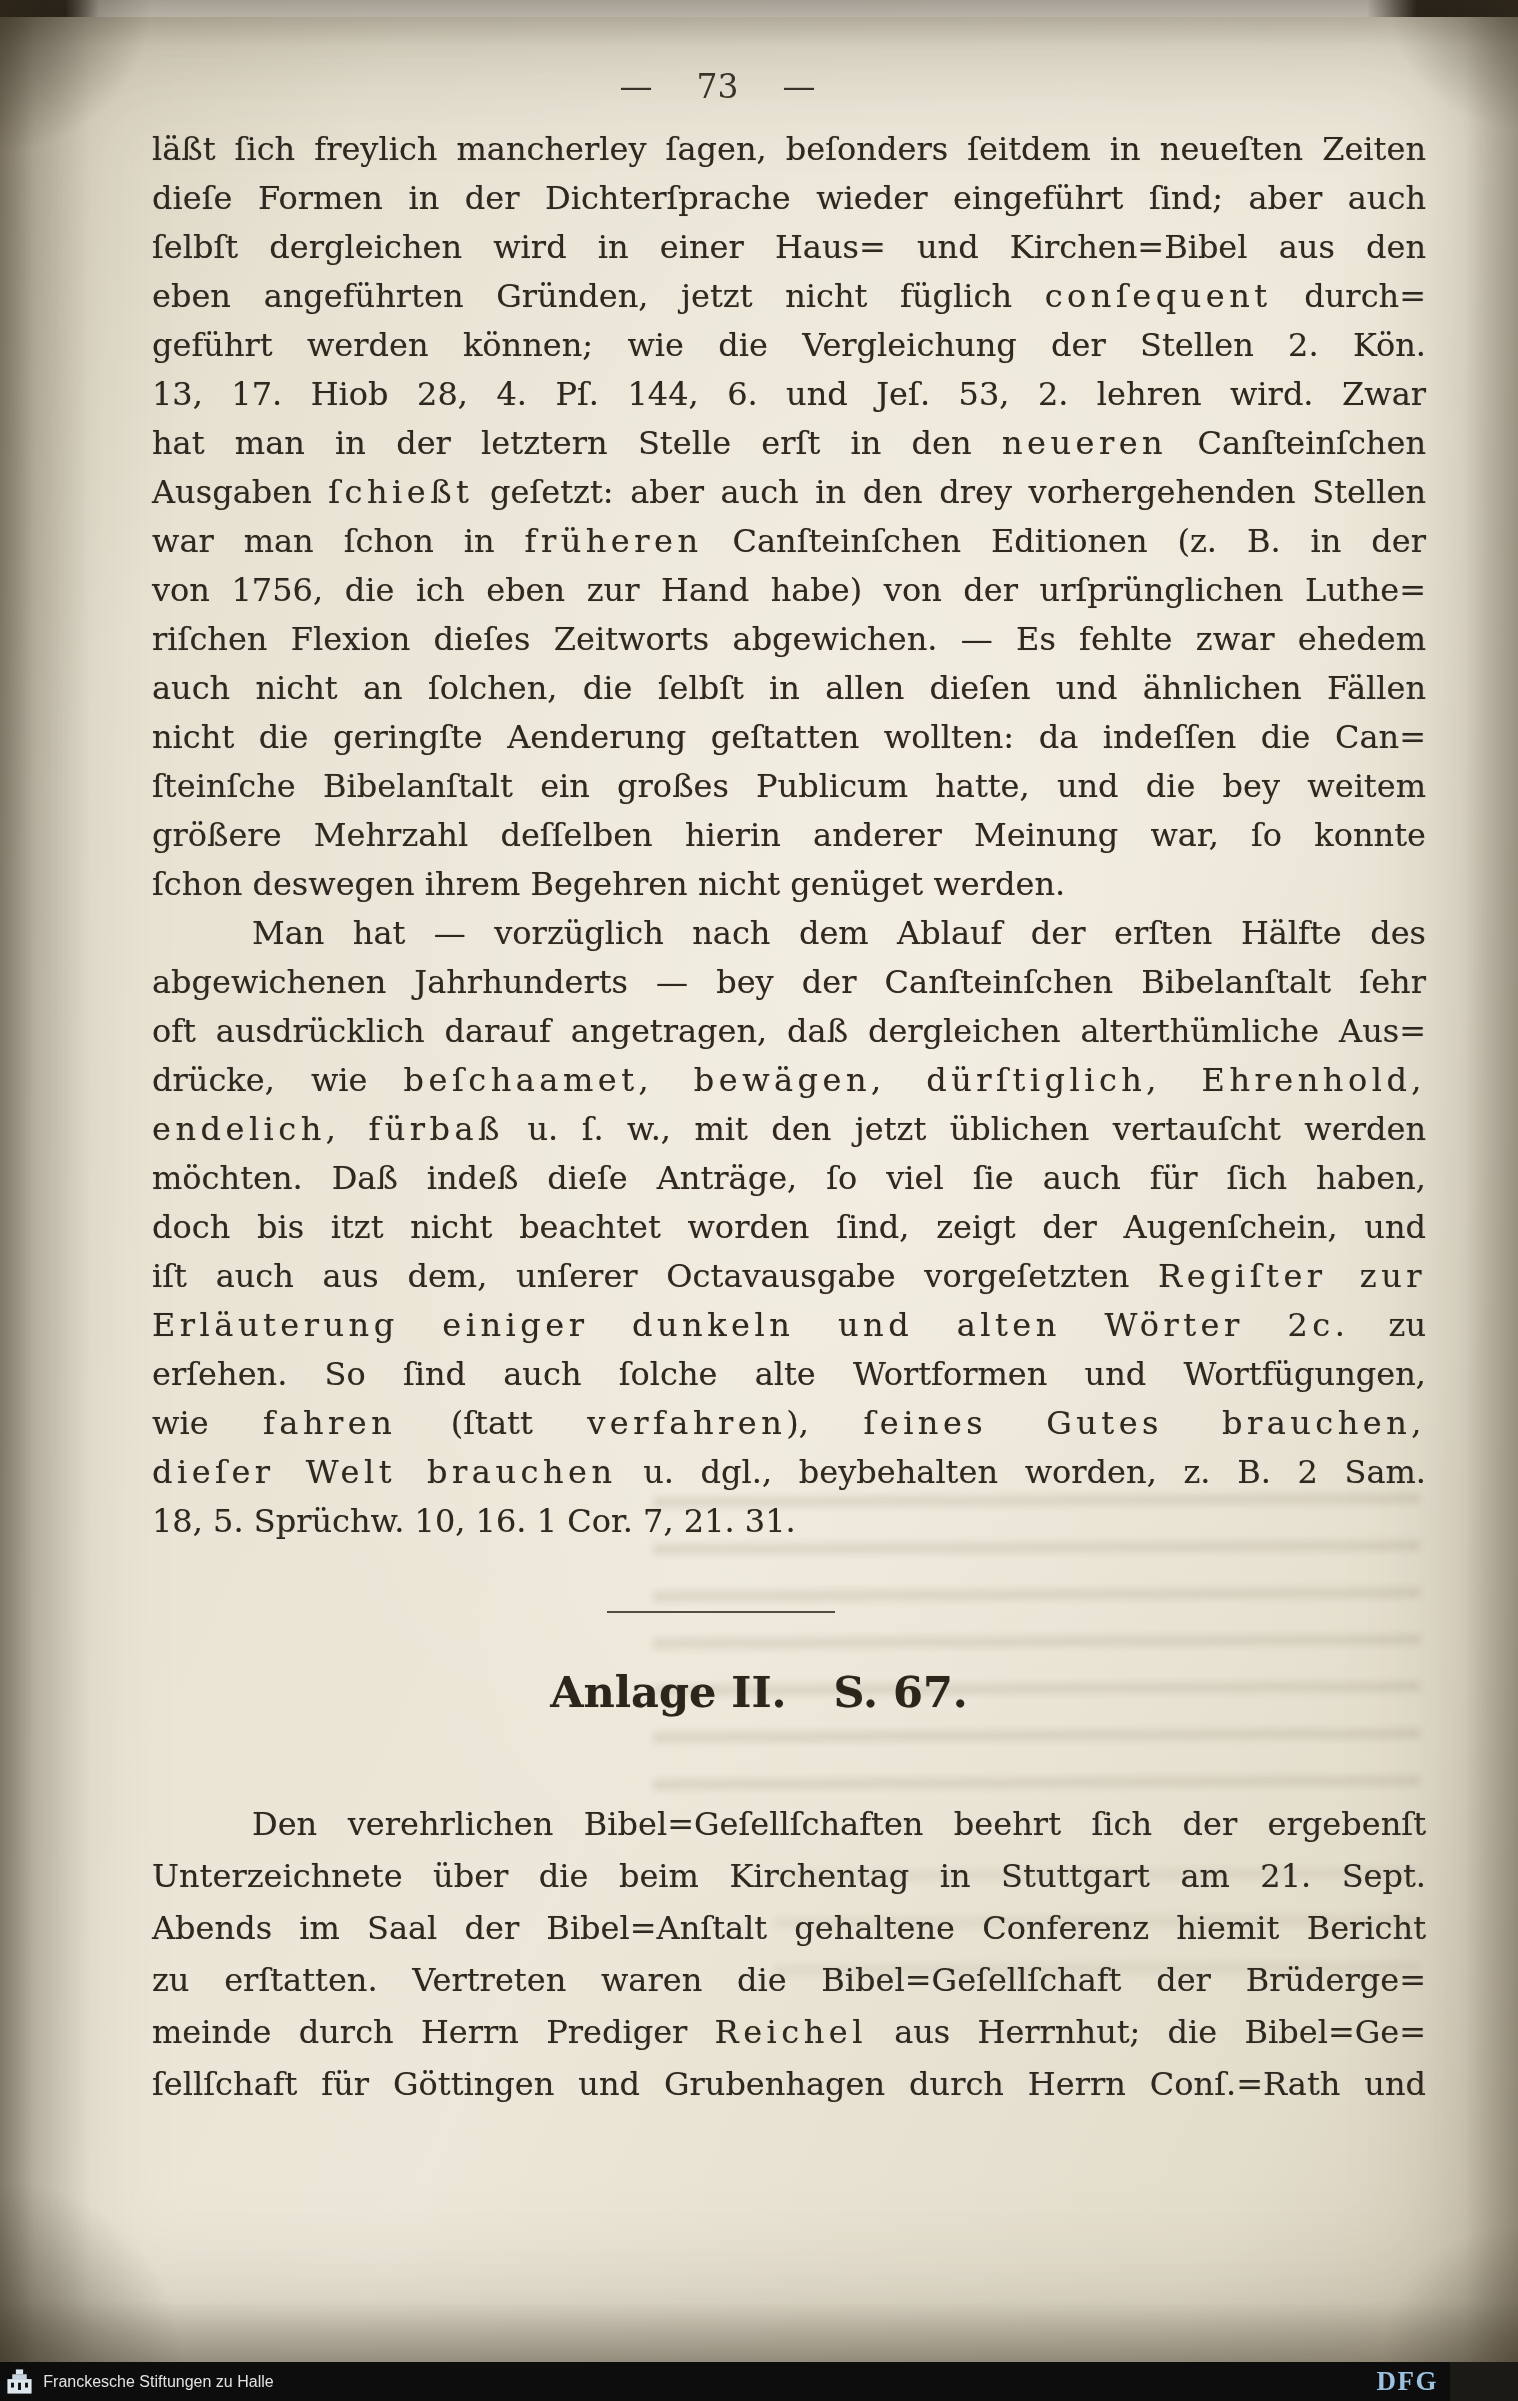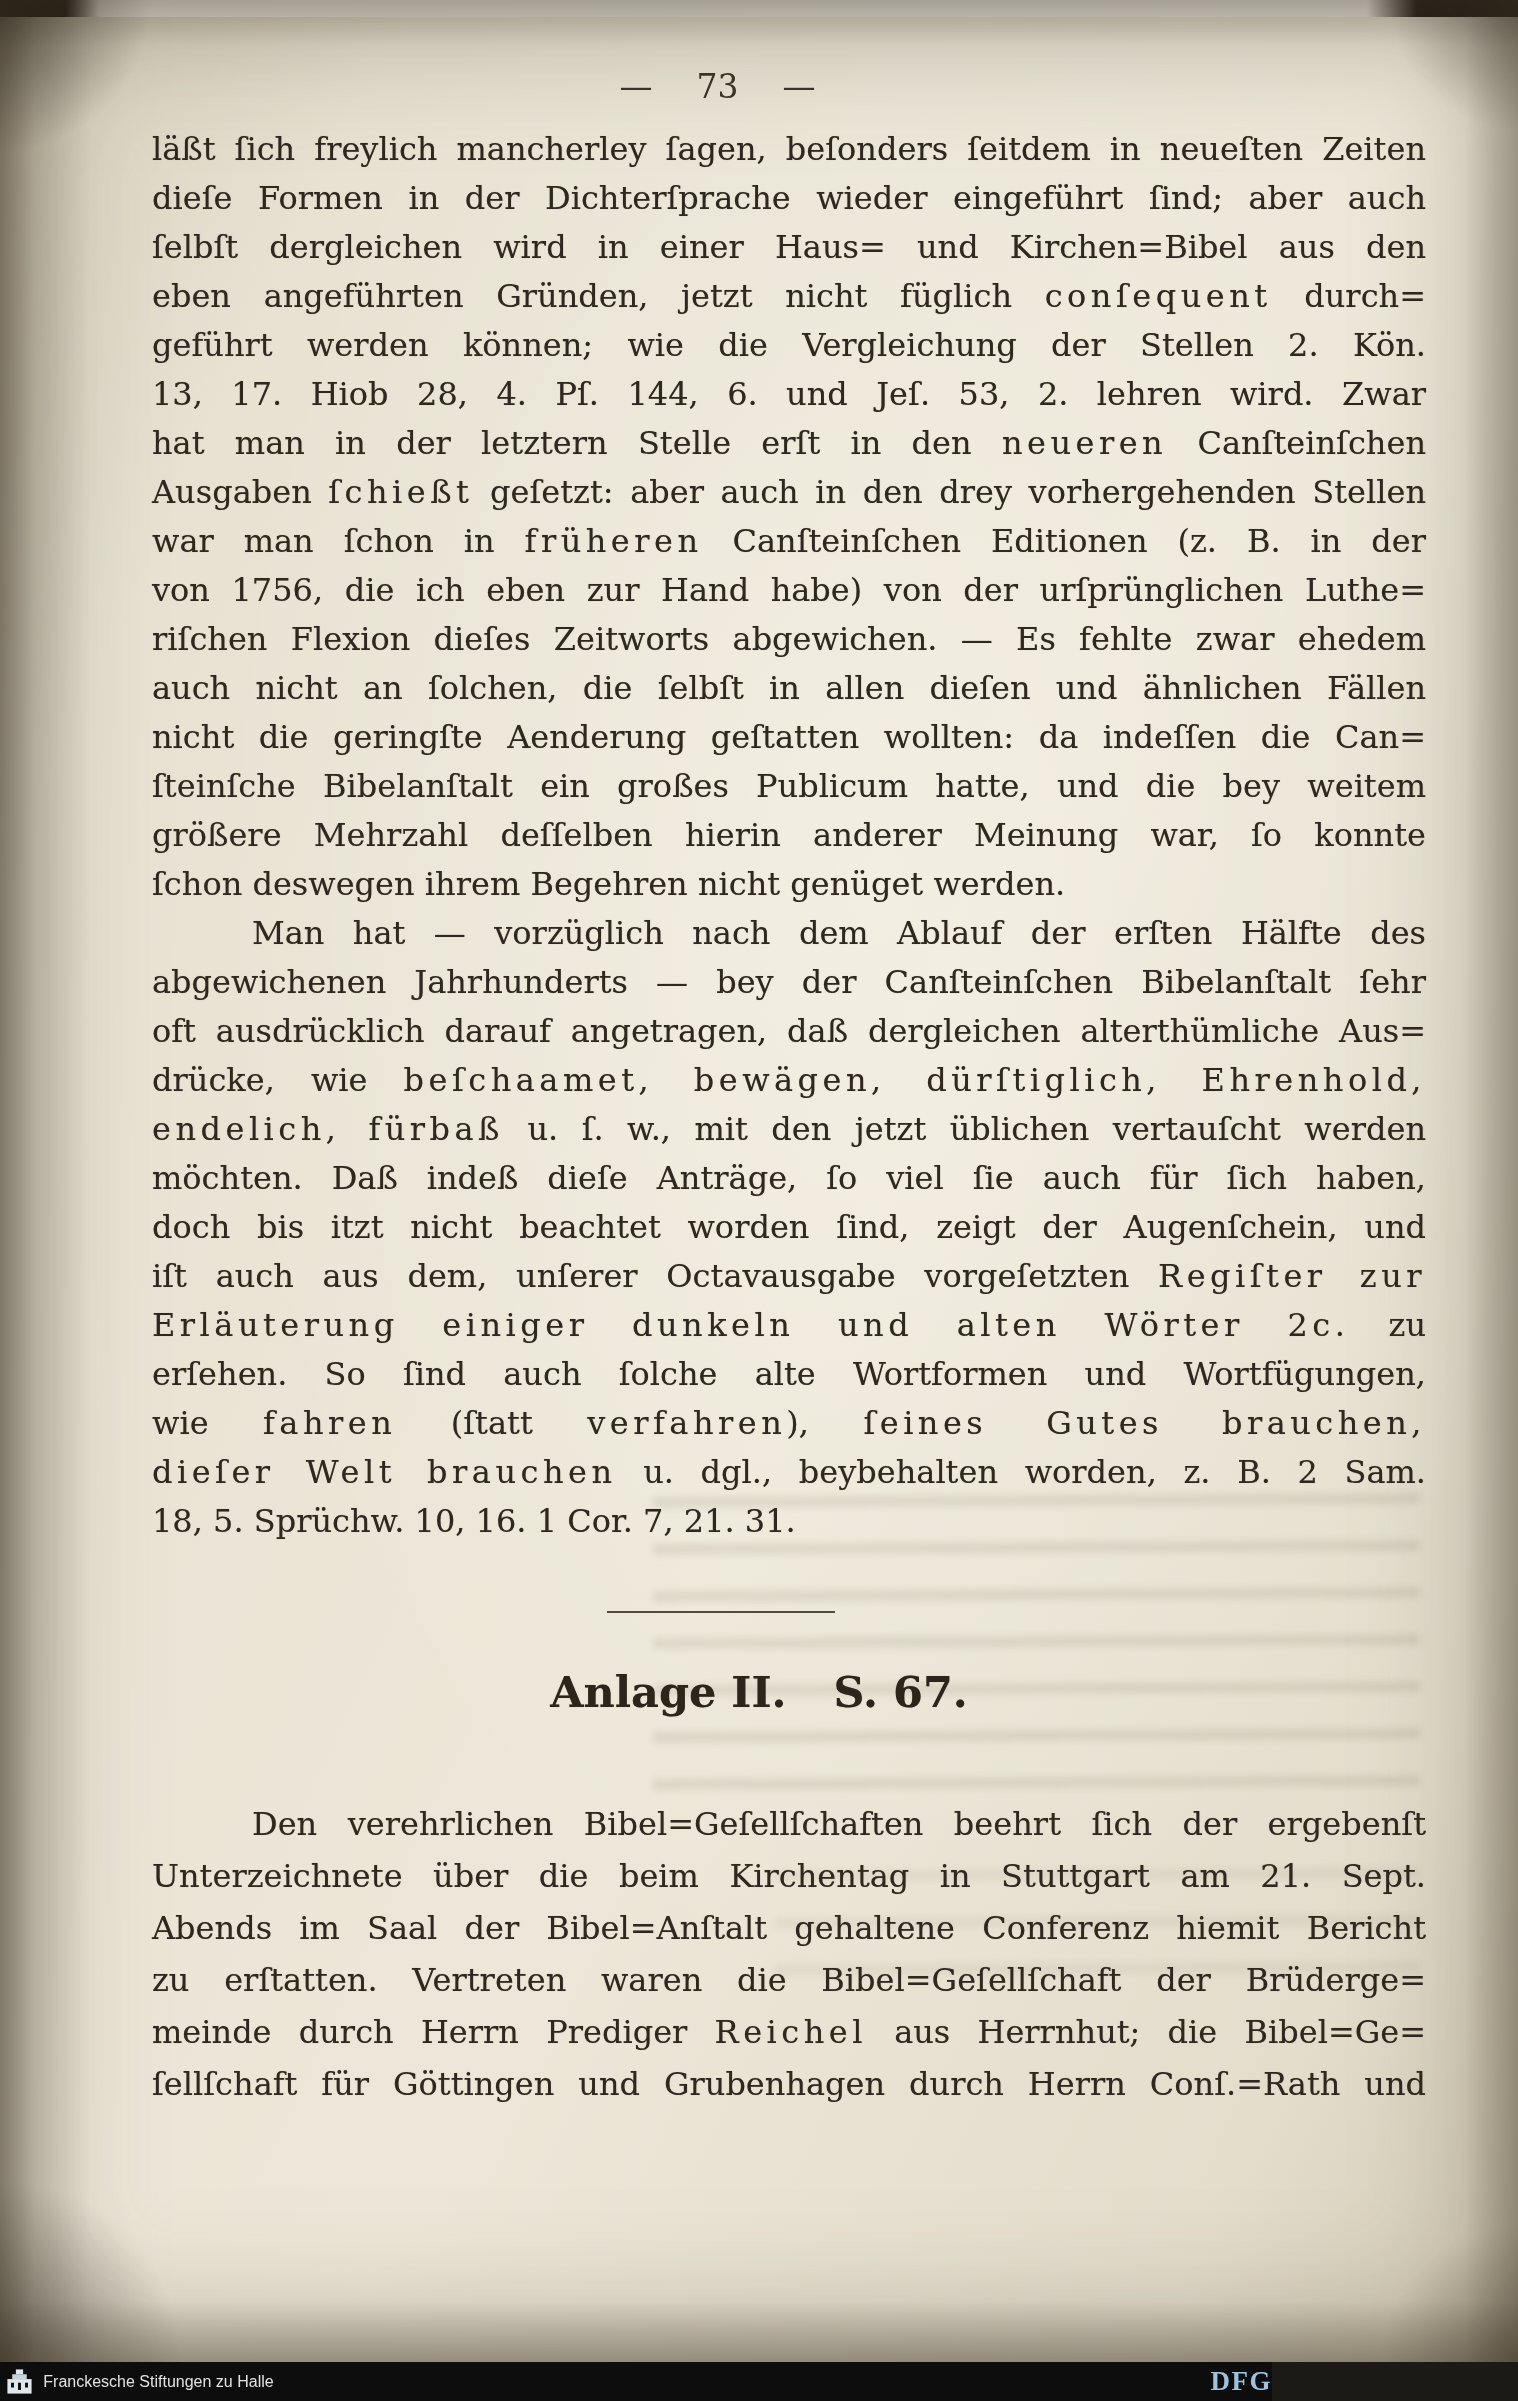--- a/index.html
+++ b/index.html
@@ -75,32 +75,32 @@
   }
   .heading {
     position: absolute; left: 0; top: 1667px; width: 1518px;
     text-align: center;
     font-size: 43px; font-weight: bold; color: #2b251b;
     text-shadow: 0 0 0.8px rgba(43,37,27,0.4);
   }
   .heading .heading-ref { margin-left: 47px; }
 
   .footer {
-    position: absolute; left: 0; bottom: 0; width: 1272px; height: 39px;
+    position: absolute; left: 0; bottom: 0; width: 1450px; height: 39px;
     background: var(--footer-bg, #0d0d0d);
     display: flex; align-items: center;
   }
   .footer-logo { width: 29px; height: 29px; margin-left: 5.3px; display: inline-block; }
   .footer-text {
     color: #e2e2e2; margin-left: 9px;
     font-family: "Liberation Sans", "DejaVu Sans", sans-serif;
     font-size: 16px;
   }
   .dfg {
-    margin-left: auto; margin-right: 0;
+    margin-left: auto; margin-right: 12px;
     color: var(--dfg-blue, #9cc2e0);
     font-family: "Liberation Serif", "DejaVu Serif", serif;
     font-weight: bold; font-size: 27px; letter-spacing: 1.5px;
   }
 </style>
 </head>
 <body>
 
 <div class="scan">
   <div class="paper"></div>

